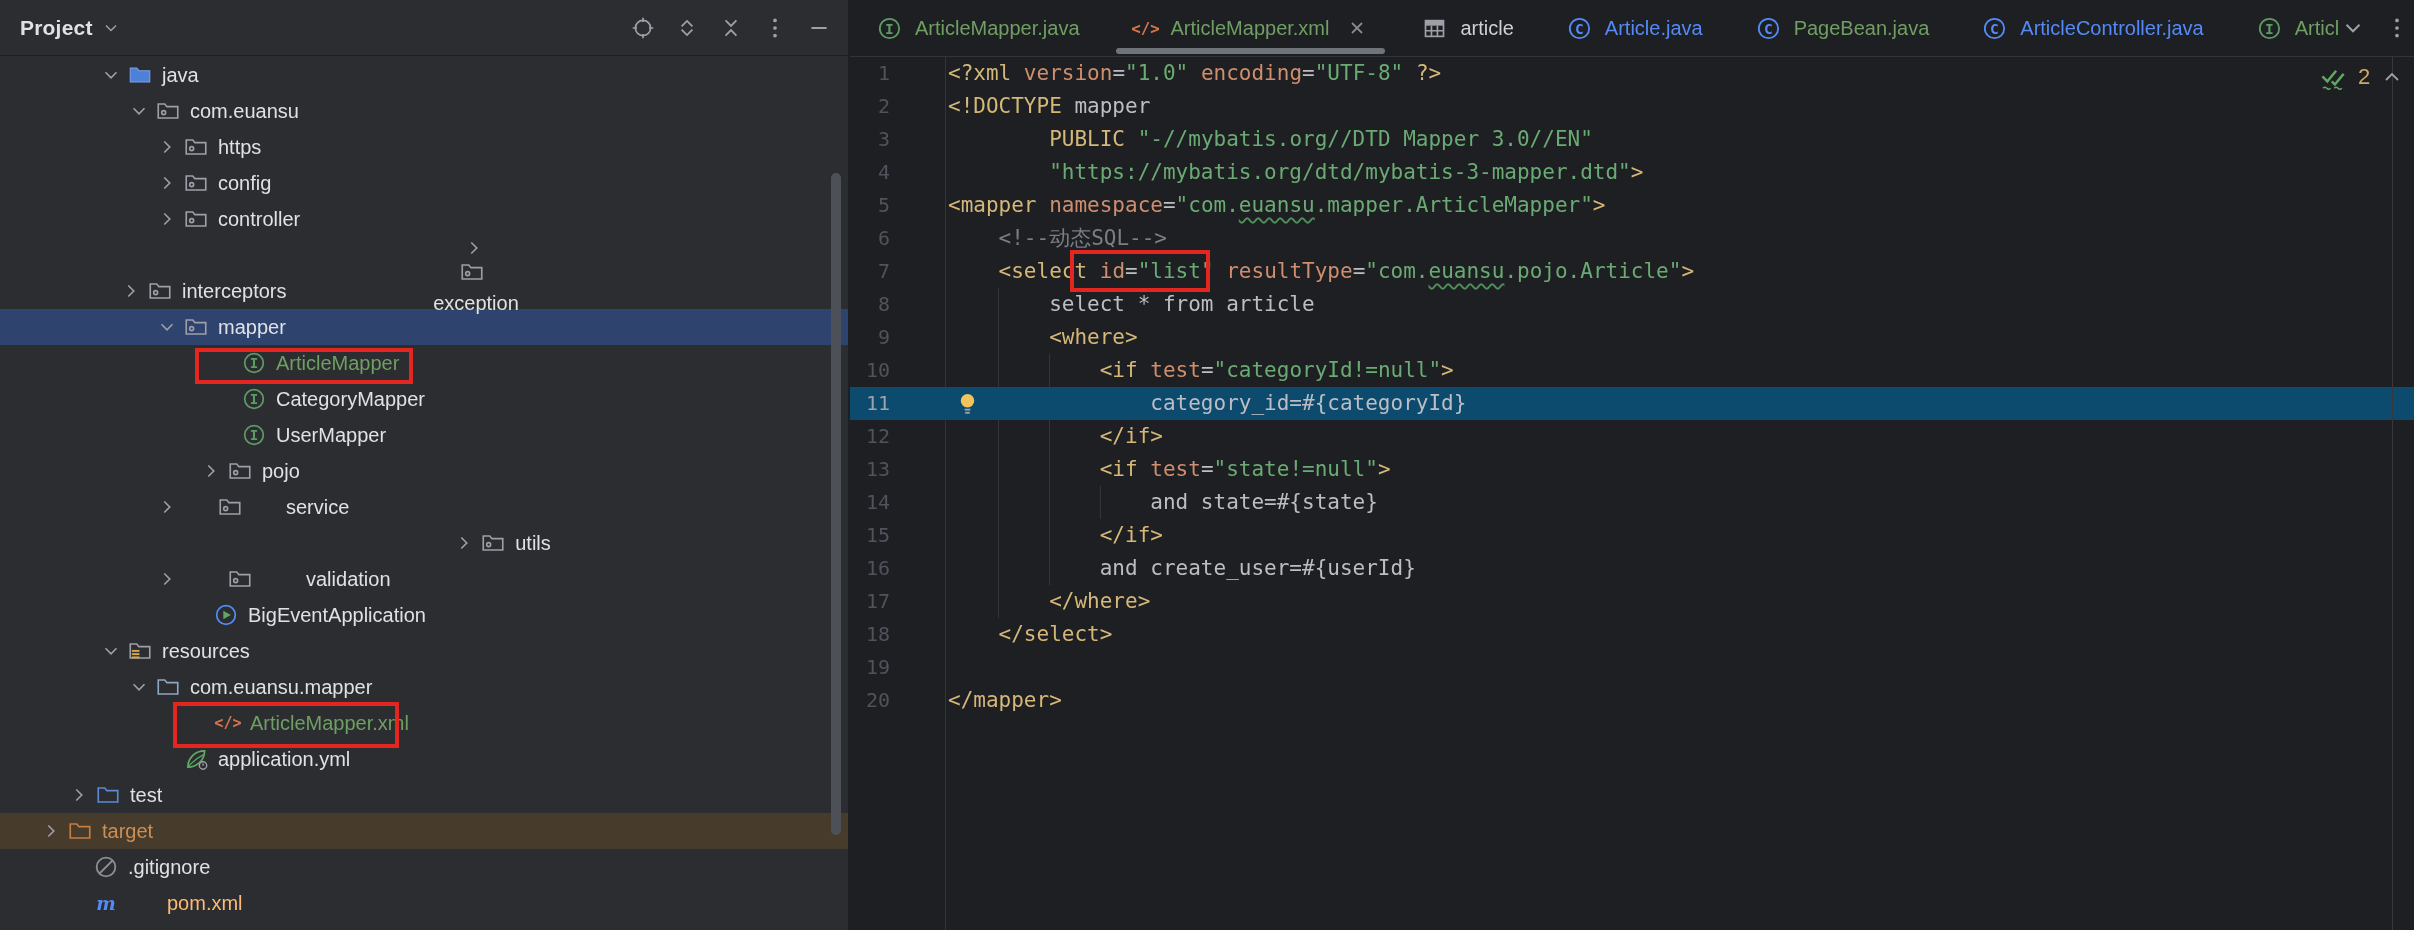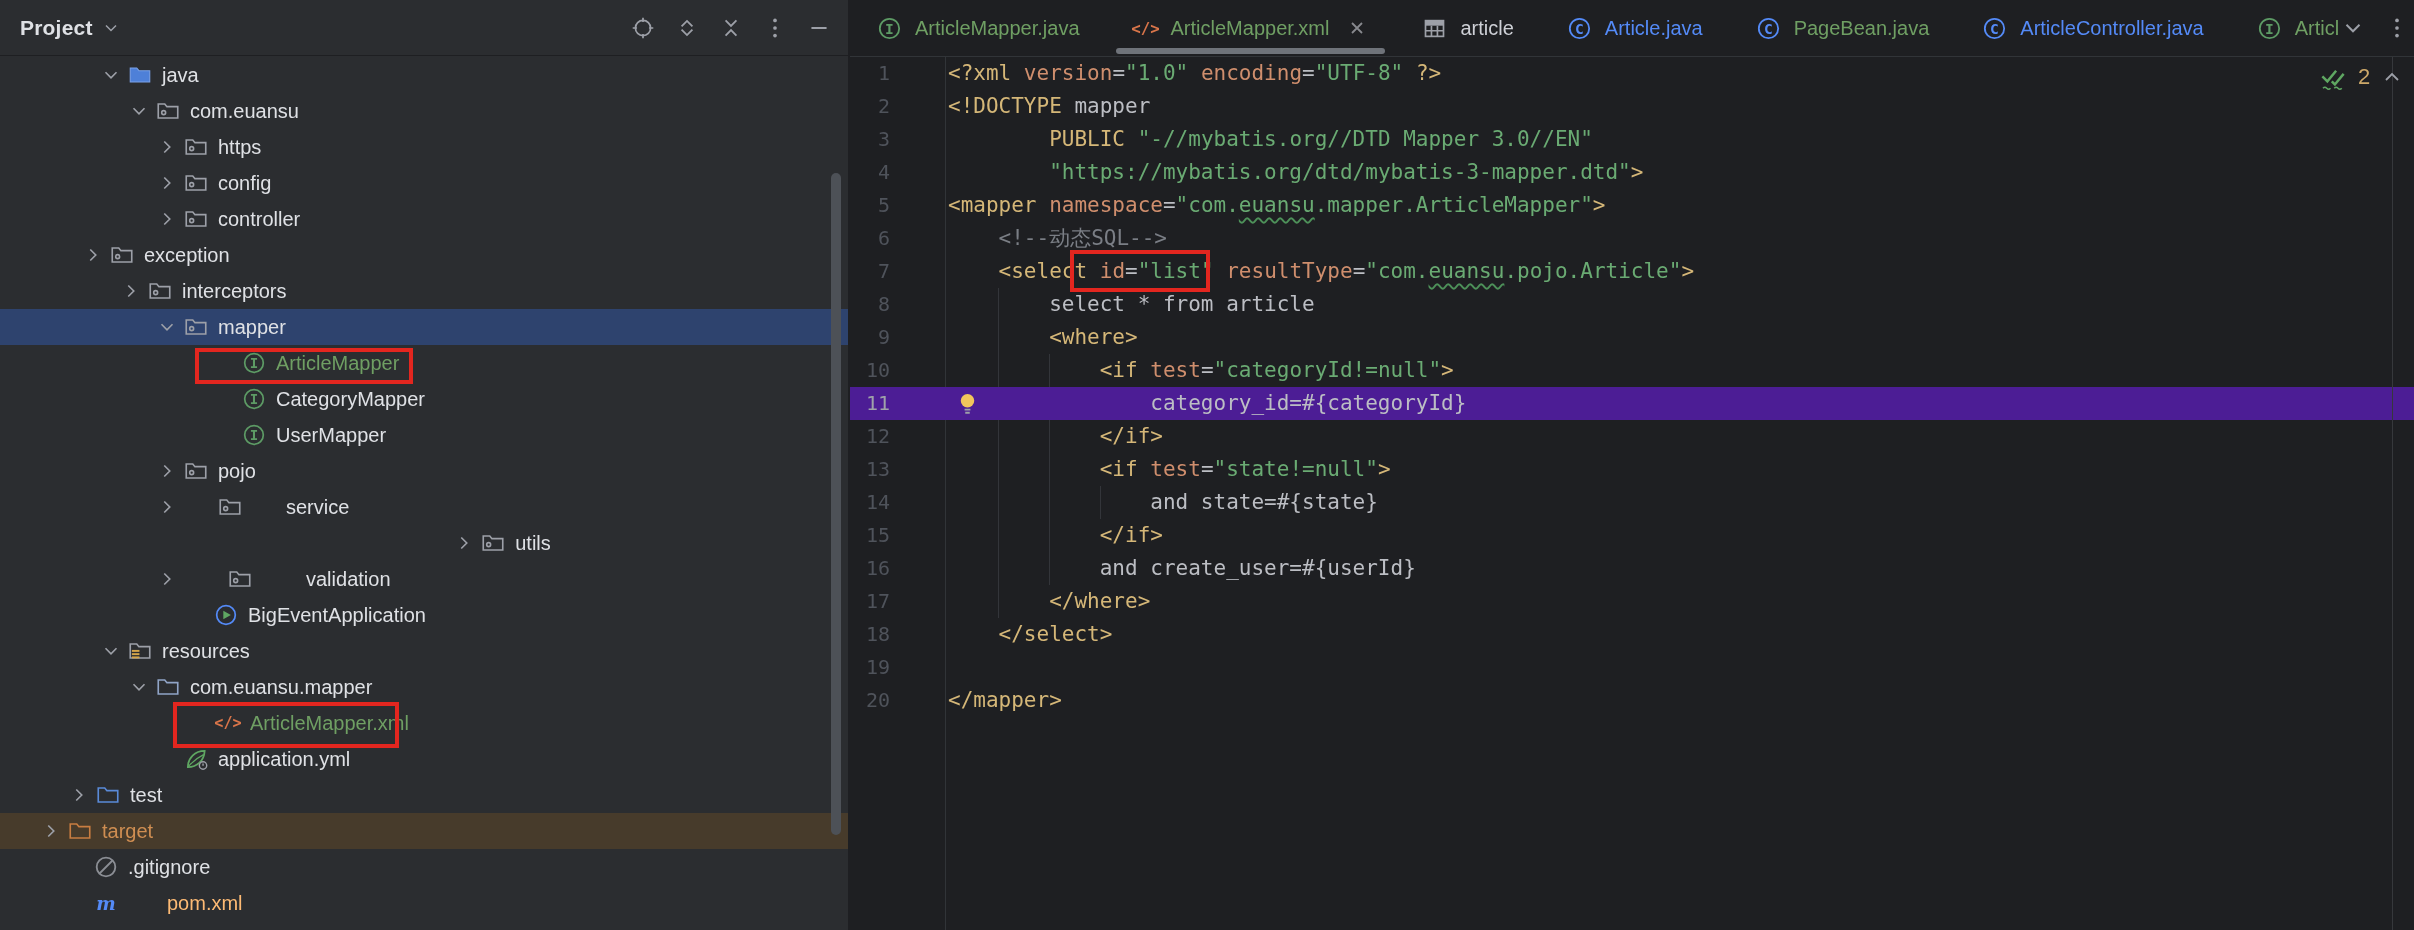--- a/index.html
+++ b/index.html
@@ -38,21 +38,21 @@
   .tab.blue  .tab-label { color:#548af7; }
   .tab.plain .tab-label { color:#ced0d6; }
   .tab .underline { position:absolute; left:10px; right:10px; bottom:2px; height:6px; border-radius:3px; background:#6f737a; }
   .tab .close { width:24px; height:24px; margin-left:16px; }
   .tab-controls { position:absolute; right:0; top:0; bottom:0; display:flex; align-items:center; gap:18px; padding-right:4px; background:#1e1f22; }
   .tab-controls .tbicon { width:26px; height:26px; cursor:pointer; }
 
   .codearea { position:absolute; top:57px; left:0; right:0; bottom:0;
               font-family:"DejaVu Sans Mono", monospace; font-size:21px; }
   .crow { height:33px; position:relative; }
-  .crow.current { background:#4c1d95; }
+  .crow.current { background:#0c4a6e; }
   .ln { position:absolute; left:0; width:40px; text-align:right; color:#4f535b; font-size:20px; line-height:33px; }
   .crow.current .ln { color:#9fa2aa; }
   .codeln { position:absolute; left:98px; line-height:33px; white-space:pre; color:#bcbec4; }
   .s-tag { color:#d5b778; }
   .s-attr { color:#cf8e6d; }
   .s-str { color:#6aab73; }
   .s-com { color:#7a7e85; }
   .s-txt { color:#bcbec4; }
   .s-typo { color:#6aab73; text-decoration:underline; text-decoration-style:wavy;
             text-decoration-color:#4d9159; text-decoration-thickness:2px; text-underline-offset:5px; }
@@ -146,21 +146,21 @@
       <div class="trow" style="padding-left: 156px;">
         <span class="chev"><svg viewBox="0 0 24 24" width="100%" height="100%">
             <path d="M9 6l6 6-6 6" fill="none" stroke="#9da0a8" stroke-width="1.8"></path>
           </svg></span>
         <span class="ticon"><svg viewBox="0 0 24 24" width="100%" height="100%">
             <path d="M3 5.5h6l2 2.5h10v10.5H3z" fill="none" stroke="#9da0a8" stroke-width="1.5"></path>
             <circle cx="8" cy="13.5" r="1.8" fill="none" stroke="#9da0a8" stroke-width="1.5"></circle>
           </svg></span>
         <span class="tlabel">controller</span>
       </div>
-      <div class="trow" style="padding-left: 82px;">
+      <div class="trow" style="padding-left: 104px; flex-direction: column;">
         <span class="chev"><svg viewBox="0 0 24 24" width="100%" height="100%">
             <path d="M9 6l6 6-6 6" fill="none" stroke="#9da0a8" stroke-width="1.8"></path>
           </svg></span>
         <span class="ticon"><svg viewBox="0 0 24 24" width="100%" height="100%">
             <path d="M3 5.5h6l2 2.5h10v10.5H3z" fill="none" stroke="#9da0a8" stroke-width="1.5"></path>
             <circle cx="8" cy="13.5" r="1.8" fill="none" stroke="#9da0a8" stroke-width="1.5"></circle>
           </svg></span>
         <span class="tlabel">exception</span>
       </div>
       <div class="trow" style="padding-left: 120px;">
@@ -200,21 +200,21 @@
         <span class="tlabel">CategoryMapper</span>
       </div>
       <div class="trow" style="padding-left: 214px;">
         <span class="chev-spacer"></span>
         <span class="ticon"><svg viewBox="0 0 24 24" width="100%" height="100%">
             <circle cx="12" cy="12" r="8.6" fill="none" stroke="#5d9b65" stroke-width="1.6"></circle>
             <text x="12" y="16.6" text-anchor="middle" font-size="13" font-weight="bold" fill="#5d9b65" font-family="DejaVu Sans Mono, monospace">I</text>
           </svg></span>
         <span class="tlabel">UserMapper</span>
       </div>
-      <div class="trow" style="padding-left: 156px;">
+      <div class="trow" style="padding-left: 156px; margin-left: 44px;">
         <span class="chev"><svg viewBox="0 0 24 24" width="100%" height="100%">
             <path d="M9 6l6 6-6 6" fill="none" stroke="#9da0a8" stroke-width="1.8"></path>
           </svg></span>
         <span class="ticon"><svg viewBox="0 0 24 24" width="100%" height="100%">
             <path d="M3 5.5h6l2 2.5h10v10.5H3z" fill="none" stroke="#9da0a8" stroke-width="1.5"></path>
             <circle cx="8" cy="13.5" r="1.8" fill="none" stroke="#9da0a8" stroke-width="1.5"></circle>
           </svg></span>
         <span class="tlabel">pojo</span>
       </div>
       <div class="trow" style="padding-left: 156px; gap: 34px;">

